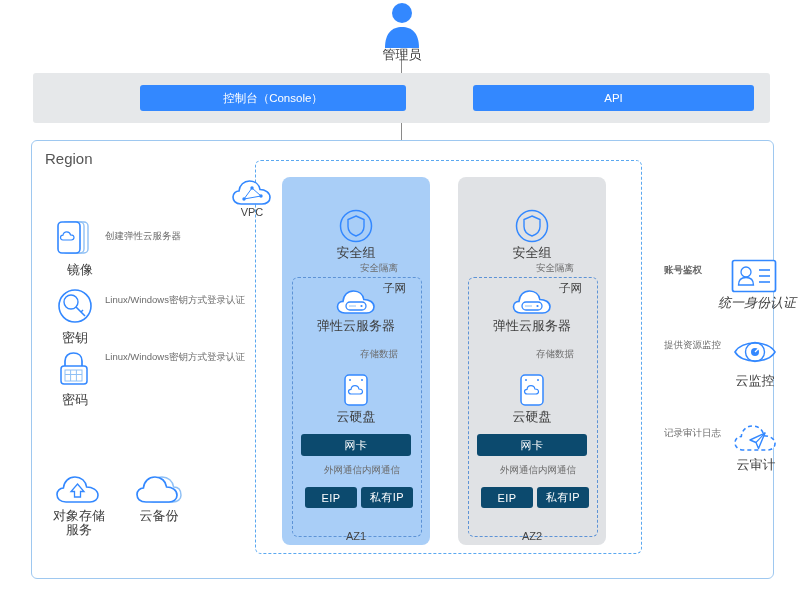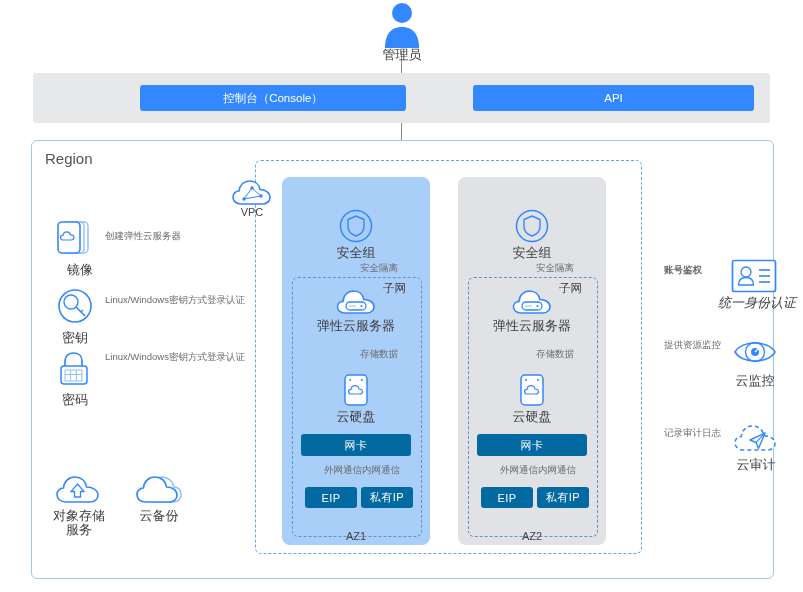--- a/index.html
+++ b/index.html
@@ -26,21 +26,21 @@
   .conn-lbl{
     position:absolute;
     font-size:9.5px;
     color:#6b6b6b;
     white-space:nowrap;
     background:transparent;
     line-height:11px;
   }
   .pill{
     position:absolute;
-    background:#0369a1;
+    background:#0c4a6e;
     color:#ffffff;
     border-radius:3px;
     display:flex;
     align-items:center;
     justify-content:center;
     font-size:11px;
     letter-spacing:.5px;
   }
   .topbar{
     position:absolute;

